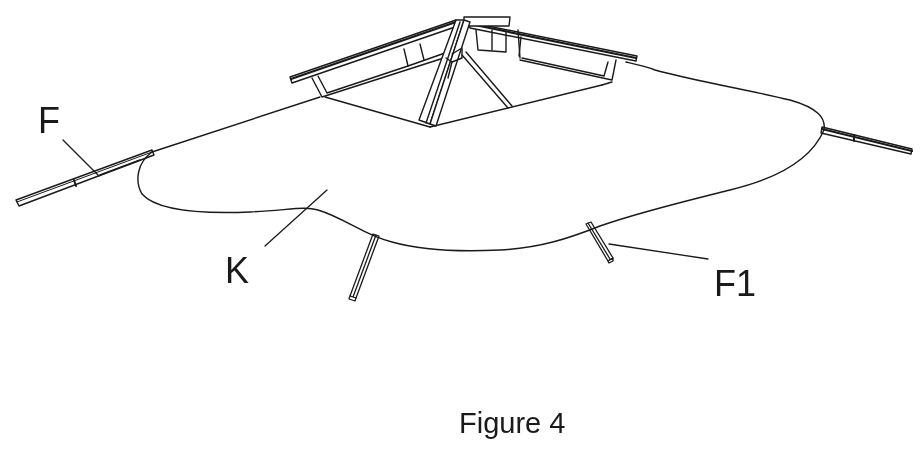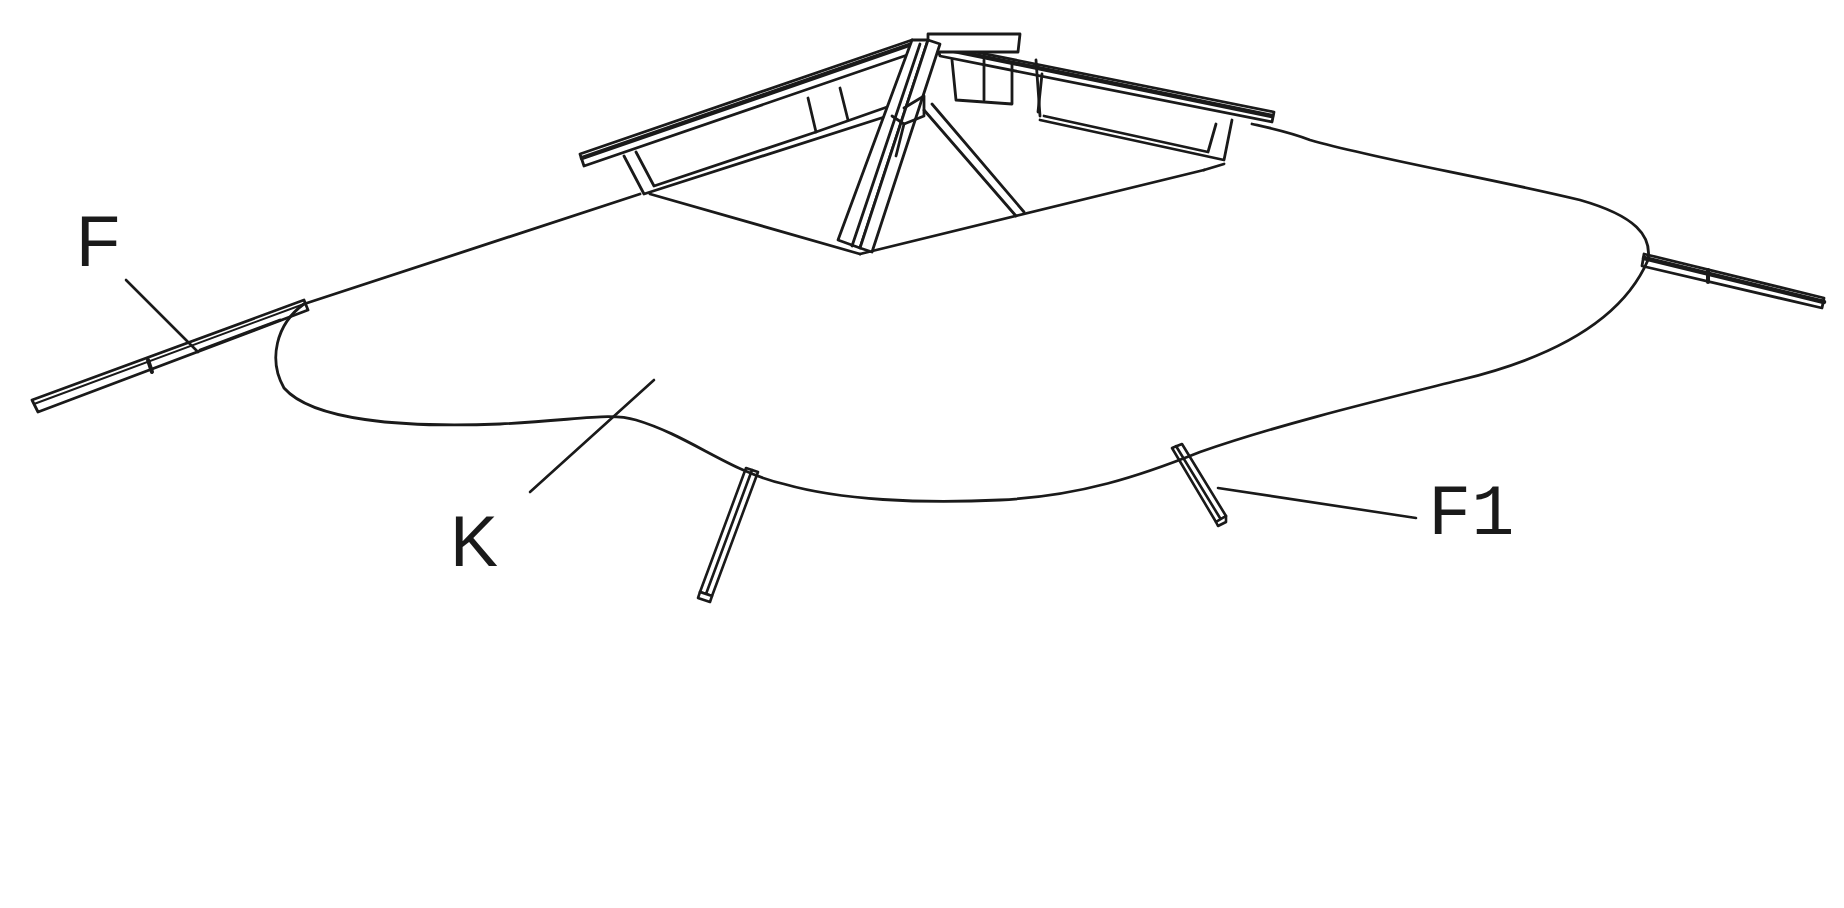--- a/index.html
+++ b/index.html
@@ -4,21 +4,21 @@
   <style>
     html, body { margin: 0; padding: 0; background: #ffffff; }
     body { width: 922px; height: 454px; overflow: hidden; position: relative; font-family: "Liberation Sans", sans-serif; }
     .stage { position: absolute; left: 0; top: 0; width: 922px; height: 454px; }
     svg { position: absolute; left: 0; top: 0; }
     .label { position: absolute; color: #1a1a1a; font-family: "Liberation Sans", sans-serif; line-height: 1; }
     .lbl-big { font-size: 36px; }
     .caption { font-size: 29px; }
     #lbl-f { left: 38px; top: 103px; }
     #lbl-k { left: 225px; top: 253px; }
-    #lbl-f1 { left: 714px; top: 240px; font-family: Liberation Mono, monospace; }
+    #lbl-f1 { left: 714px; top: 266px; }
     #lbl-caption { left: 459px; top: 409px; }
   </style>
 </head>
 <body>
 
 <div class="stage">
   <svg width="922" height="454" viewBox="0 0 922 454" fill="none" stroke="#1a1a1a" stroke-linecap="round" stroke-linejoin="round">
 
     <g stroke-width="1.4">
       <polygon points="16,200 152,150 154,155 19,206" fill="#fff"></polygon>
@@ -93,13 +93,14 @@
     <g stroke-width="1.3">
       <line x1="63" y1="140" x2="99" y2="176"></line>
       <line x1="265" y1="246" x2="327" y2="190"></line>
       <line x1="708" y1="259" x2="609" y2="244"></line>
     </g>
   </svg>
 
   <div id="lbl-f" class="label lbl-big">F</div>
   <div id="lbl-k" class="label lbl-big">K</div>
   <div id="lbl-f1" class="label lbl-big">F1</div>
+  <div id="lbl-caption" class="label caption">Figure 4</div>
 </div>
 
 </body></html>

